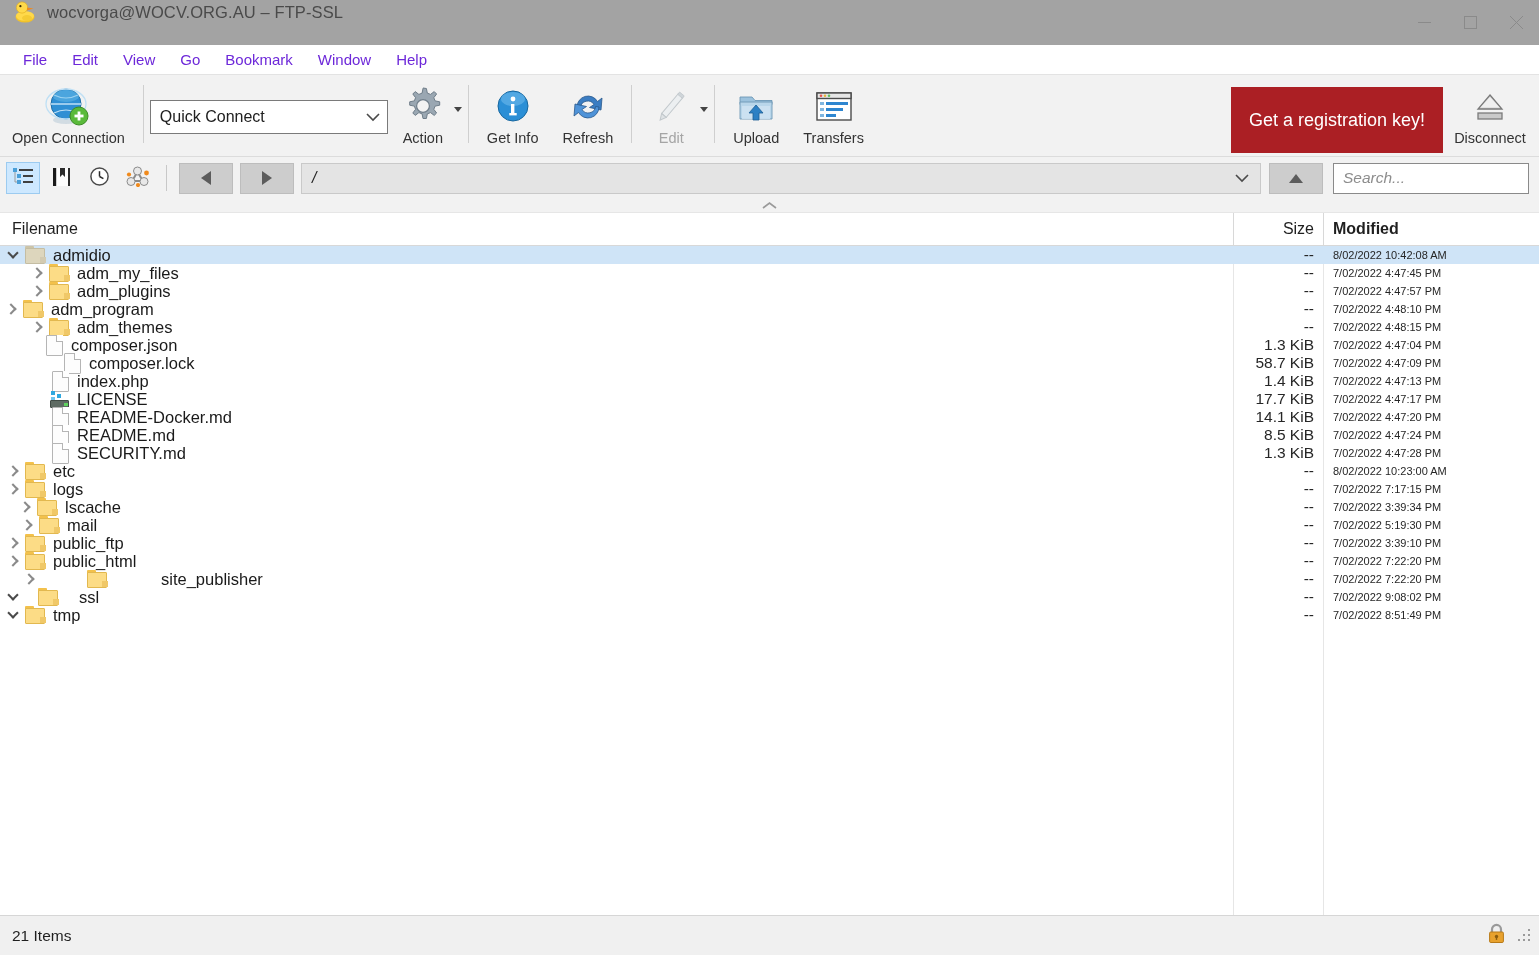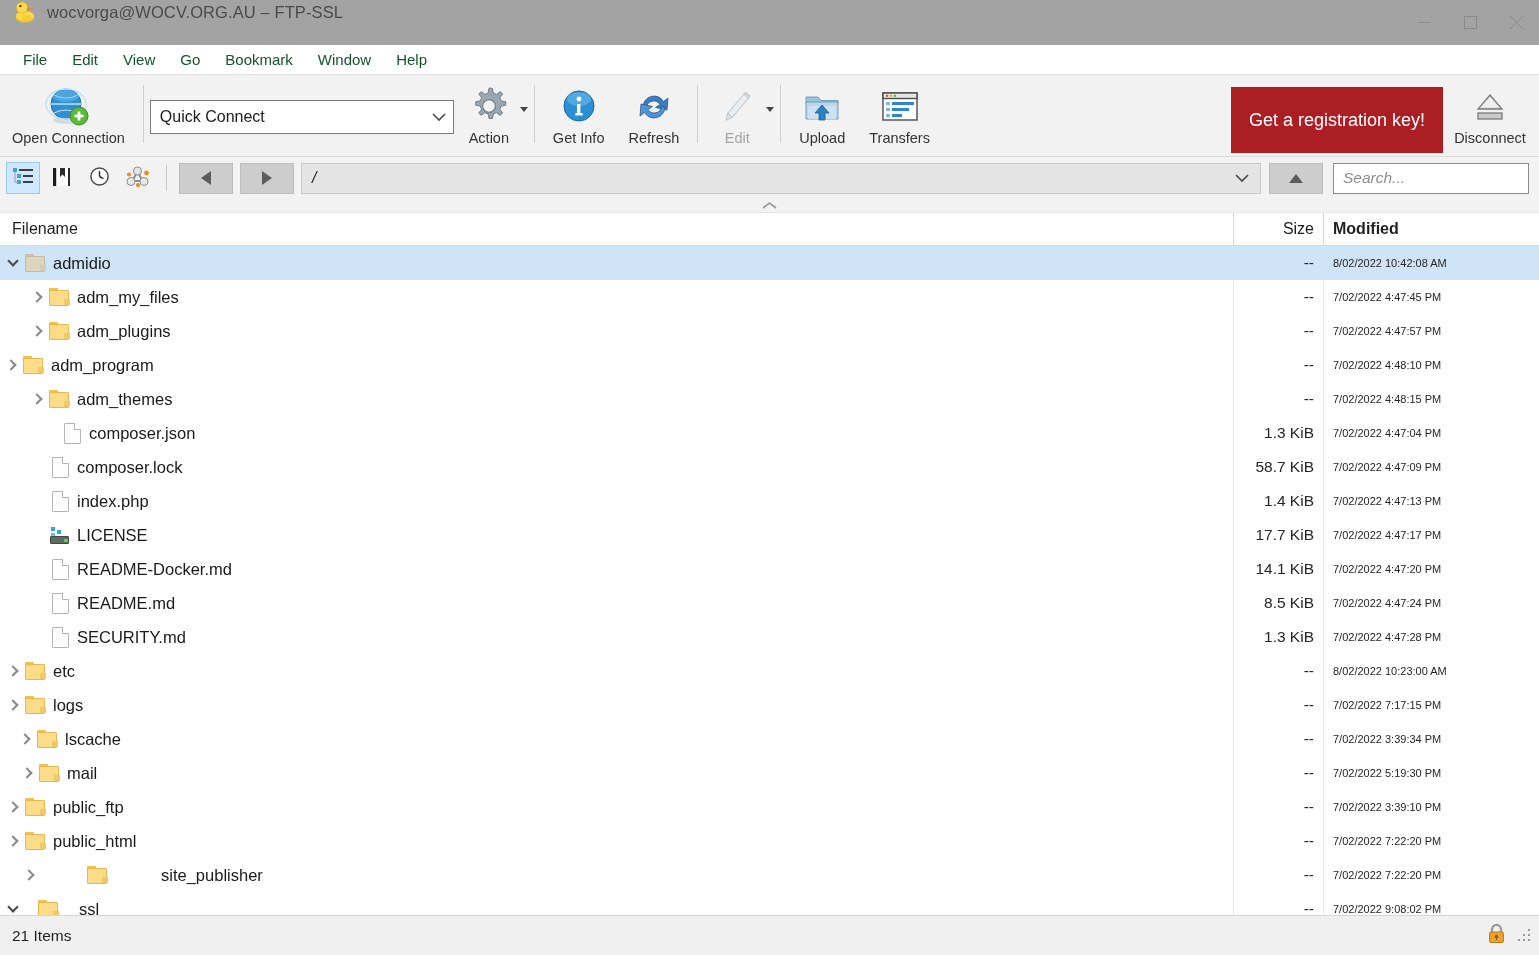--- a/index.html
+++ b/index.html
@@ -19,39 +19,39 @@
   }
   .title-left { display:flex; align-items:center; padding-left:14px; gap:11px; }
   .duck-icon { width:22px; height:24px; position:relative; flex:none; }
   .title-text { font-size:16.5px; color:#4a4a4a; letter-spacing:.1px; white-space:nowrap; }
   .winbtns { position:absolute; right:0; top:0; height:45px; display:flex; }
   .winbtn { width:46px; height:45px; display:flex; align-items:center; justify-content:center; }
   .winbtn svg { display:block; }
 
   
   .menubar { height:29px; display:flex; align-items:center; padding-left:11px; gap:0; flex:none; background:#fff; }
-  .menuitem { font-size:15px; color:#14532d; padding:2px 13px 3px 12px; white-space:nowrap; cursor:default; }
+  .menuitem { font-size:15px; color:#6d28d9; padding:2px 13px 3px 12px; white-space:nowrap; cursor:default; }
 
   
   .toolbar {
     height:83px; background:#f2f2f2; border-top:1px solid #e3e3e3; border-bottom:1px solid #dcdcdc;
     display:flex; align-items:flex-start; padding:6px 0 0 0; position:relative; flex:none;
   }
   .tb-item {
     display:flex; flex-direction:column; align-items:center; justify-content:flex-start;
     padding:2px 12px 0 12px; min-width:58px; cursor:default;
   }
   .tb-ico { height:48px; display:flex; align-items:center; justify-content:center; }
   .tb-label { font-size:14.5px; color:#333; margin-top:-1px; white-space:nowrap; }
   .tb-label.disabled { color:#a5a5a5; }
   .tb-sep { width:1px; height:58px; background:#cfcfcf; margin:4px 6px 0 6px; align-self:flex-start; }
 
   .quickconnect-wrap { display:flex; flex-direction:column; justify-content:flex-start; padding-top:19px; }
   .quickconnect {
-    width:304px; height:34px; border:1px solid #7a7a7a; background:#fff;
+    width:238px; height:34px; border:1px solid #7a7a7a; background:#fff;
     display:flex; align-items:center; padding:0 6px 0 9px; position:relative;
   }
   .quickconnect .qc-text { font-size:16px; color:#202020; flex:1; white-space:nowrap; }
 
   .action-wrap { display:flex; align-items:flex-start; }
   .tiny-caret { width:0;height:0;border-left:4.5px solid transparent;border-right:4.5px solid transparent;border-top:5.5px solid #444; margin-top:26px; margin-left:-4px; }
 
   .regkey {
     position:absolute; right:96px; top:12px;
     background:#ab1f24; color:#fff; font-size:18px; padding:0 18px;
@@ -94,21 +94,21 @@
   .listhead { height:33px; background:#ffffff; display:flex; align-items:center; border-bottom:1px solid #d8d8d8; flex:none; position:relative; }
   .th { font-size:16px; color:#1f1f1f; }
   .th-filename { padding-left:12px; }
   .th-size { position:absolute; left:1233px; width:90px; text-align:right; padding-right:9px; }
   .th-modified { position:absolute; left:1333px;font-weight:bold; }
   .colline { position:absolute; top:0; bottom:0; width:1px; background:#d8d8d8; }
 
   .listbody { flex:1; position:relative; overflow:hidden; background:#fff; }
   .col-div { position:absolute; top:0; bottom:0; width:1px; background:#e6e6e6; }
 
-  .row { height:34px; display:flex; align-items:center; position:relative;justify-content:flex-end; }
+  .row { height:18px; display:flex; align-items:center; position:relative;justify-content:flex-end; }
   .row.selected { background:#cfe4f7; }
   .row .namecell { display:flex; align-items:center; flex:1; min-width:0; }
   .twisty { width:22px; display:flex; align-items:center; justify-content:center; flex:none; }
   .chev-r { width:8px;height:8px;border-right:2px solid #8a8a8a;border-bottom:2px solid #8a8a8a;transform:rotate(-45deg); }
   .chev-d { width:8px;height:8px;border-right:2px solid #4a4a4a;border-bottom:2px solid #4a4a4a;transform:rotate(45deg); margin-bottom:4px;}
   .ico { width:24px; height:21px; flex:none; display:flex; align-items:center; justify-content:center; margin-right:5px; }
   .fname { font-size:16.5px; color:#1a1a1a; white-space:nowrap; }
   .sizecell { position:absolute; left:1233px; width:90px; text-align:right; padding-right:9px; font-size:15.5px; color:#262626; }
   .modcell { position:absolute; left:1333px; font-size:11px; color:#262626; white-space:nowrap; }
 
@@ -506,32 +506,32 @@
                 <i class="body"></i>
                 <i class="fold"></i>
               </span>
             </span>
             <span class="fname">adm_themes</span>
           </div>
           <div class="sizecell">--</div>
           <div class="modcell">7/02/2022 4:48:15 PM</div>
         </div>
         <div class="row">
-          <div class="namecell" style="padding-left: 38px;">
+          <div class="namecell" style="padding-left: 20px;">
             <span class="twisty"></span>
             <span class="ico">
               <span class="doc"></span>
             </span>
             <span class="fname">composer.json</span>
           </div>
           <div class="sizecell">1.3 KiB</div>
           <div class="modcell">7/02/2022 4:47:04 PM</div>
         </div>
         <div class="row">
-          <div class="namecell" style="padding-left: 26px;">
+          <div class="namecell" style="padding-left: 38px;">
             <span class="twisty"></span>
             <span class="ico">
               <span class="doc"></span>
             </span>
             <span class="fname">composer.lock</span>
           </div>
           <div class="sizecell">58.7 KiB</div>
           <div class="modcell">7/02/2022 4:47:09 PM</div>
         </div>
         <div class="row">

